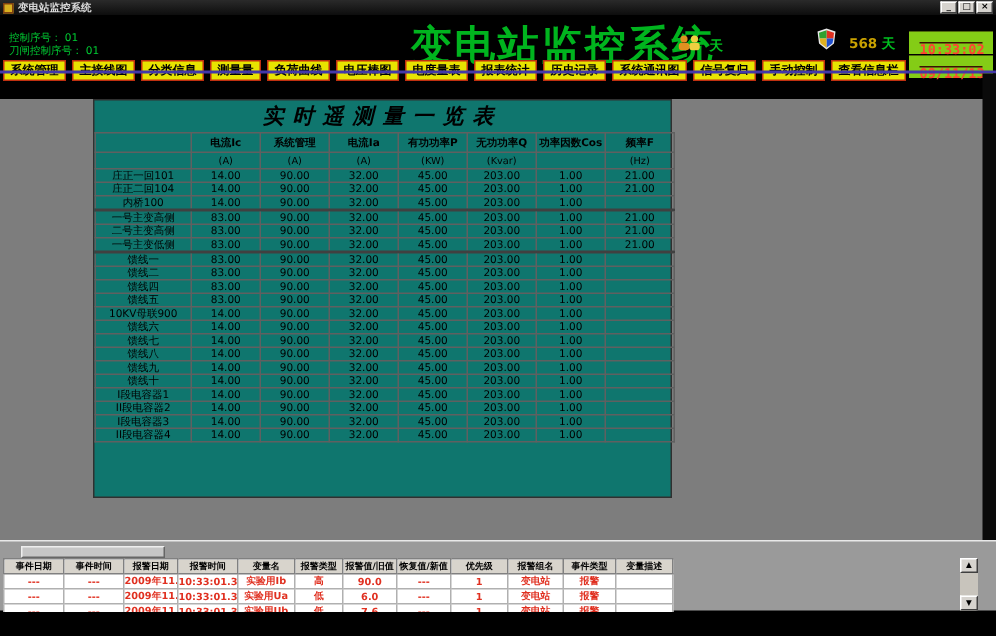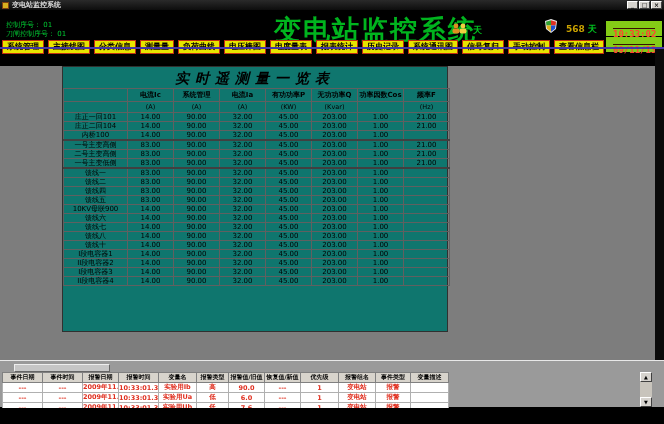--- a/index.html
+++ b/index.html
@@ -325,20 +325,30 @@
             <td>14.00</td>
             <td>90.00</td>
             <td>32.00</td>
             <td>45.00</td>
             <td>203.00</td>
             <td>1.00</td>
             <td></td>
           </tr>
           <tr>
             <td class="rowlabel">馈线八</td>
+            <td>14.00</td>
+            <td>90.00</td>
+            <td>32.00</td>
+            <td>45.00</td>
+            <td>203.00</td>
+            <td>1.00</td>
+            <td></td>
+          </tr>
+          <tr>
+            <td class="rowlabel">馈线九</td>
             <td>14.00</td>
             <td>90.00</td>
             <td>32.00</td>
             <td>45.00</td>
             <td>203.00</td>
             <td>1.00</td>
             <td></td>
           </tr>
           <tr>
             <td class="rowlabel">馈线十</td>

